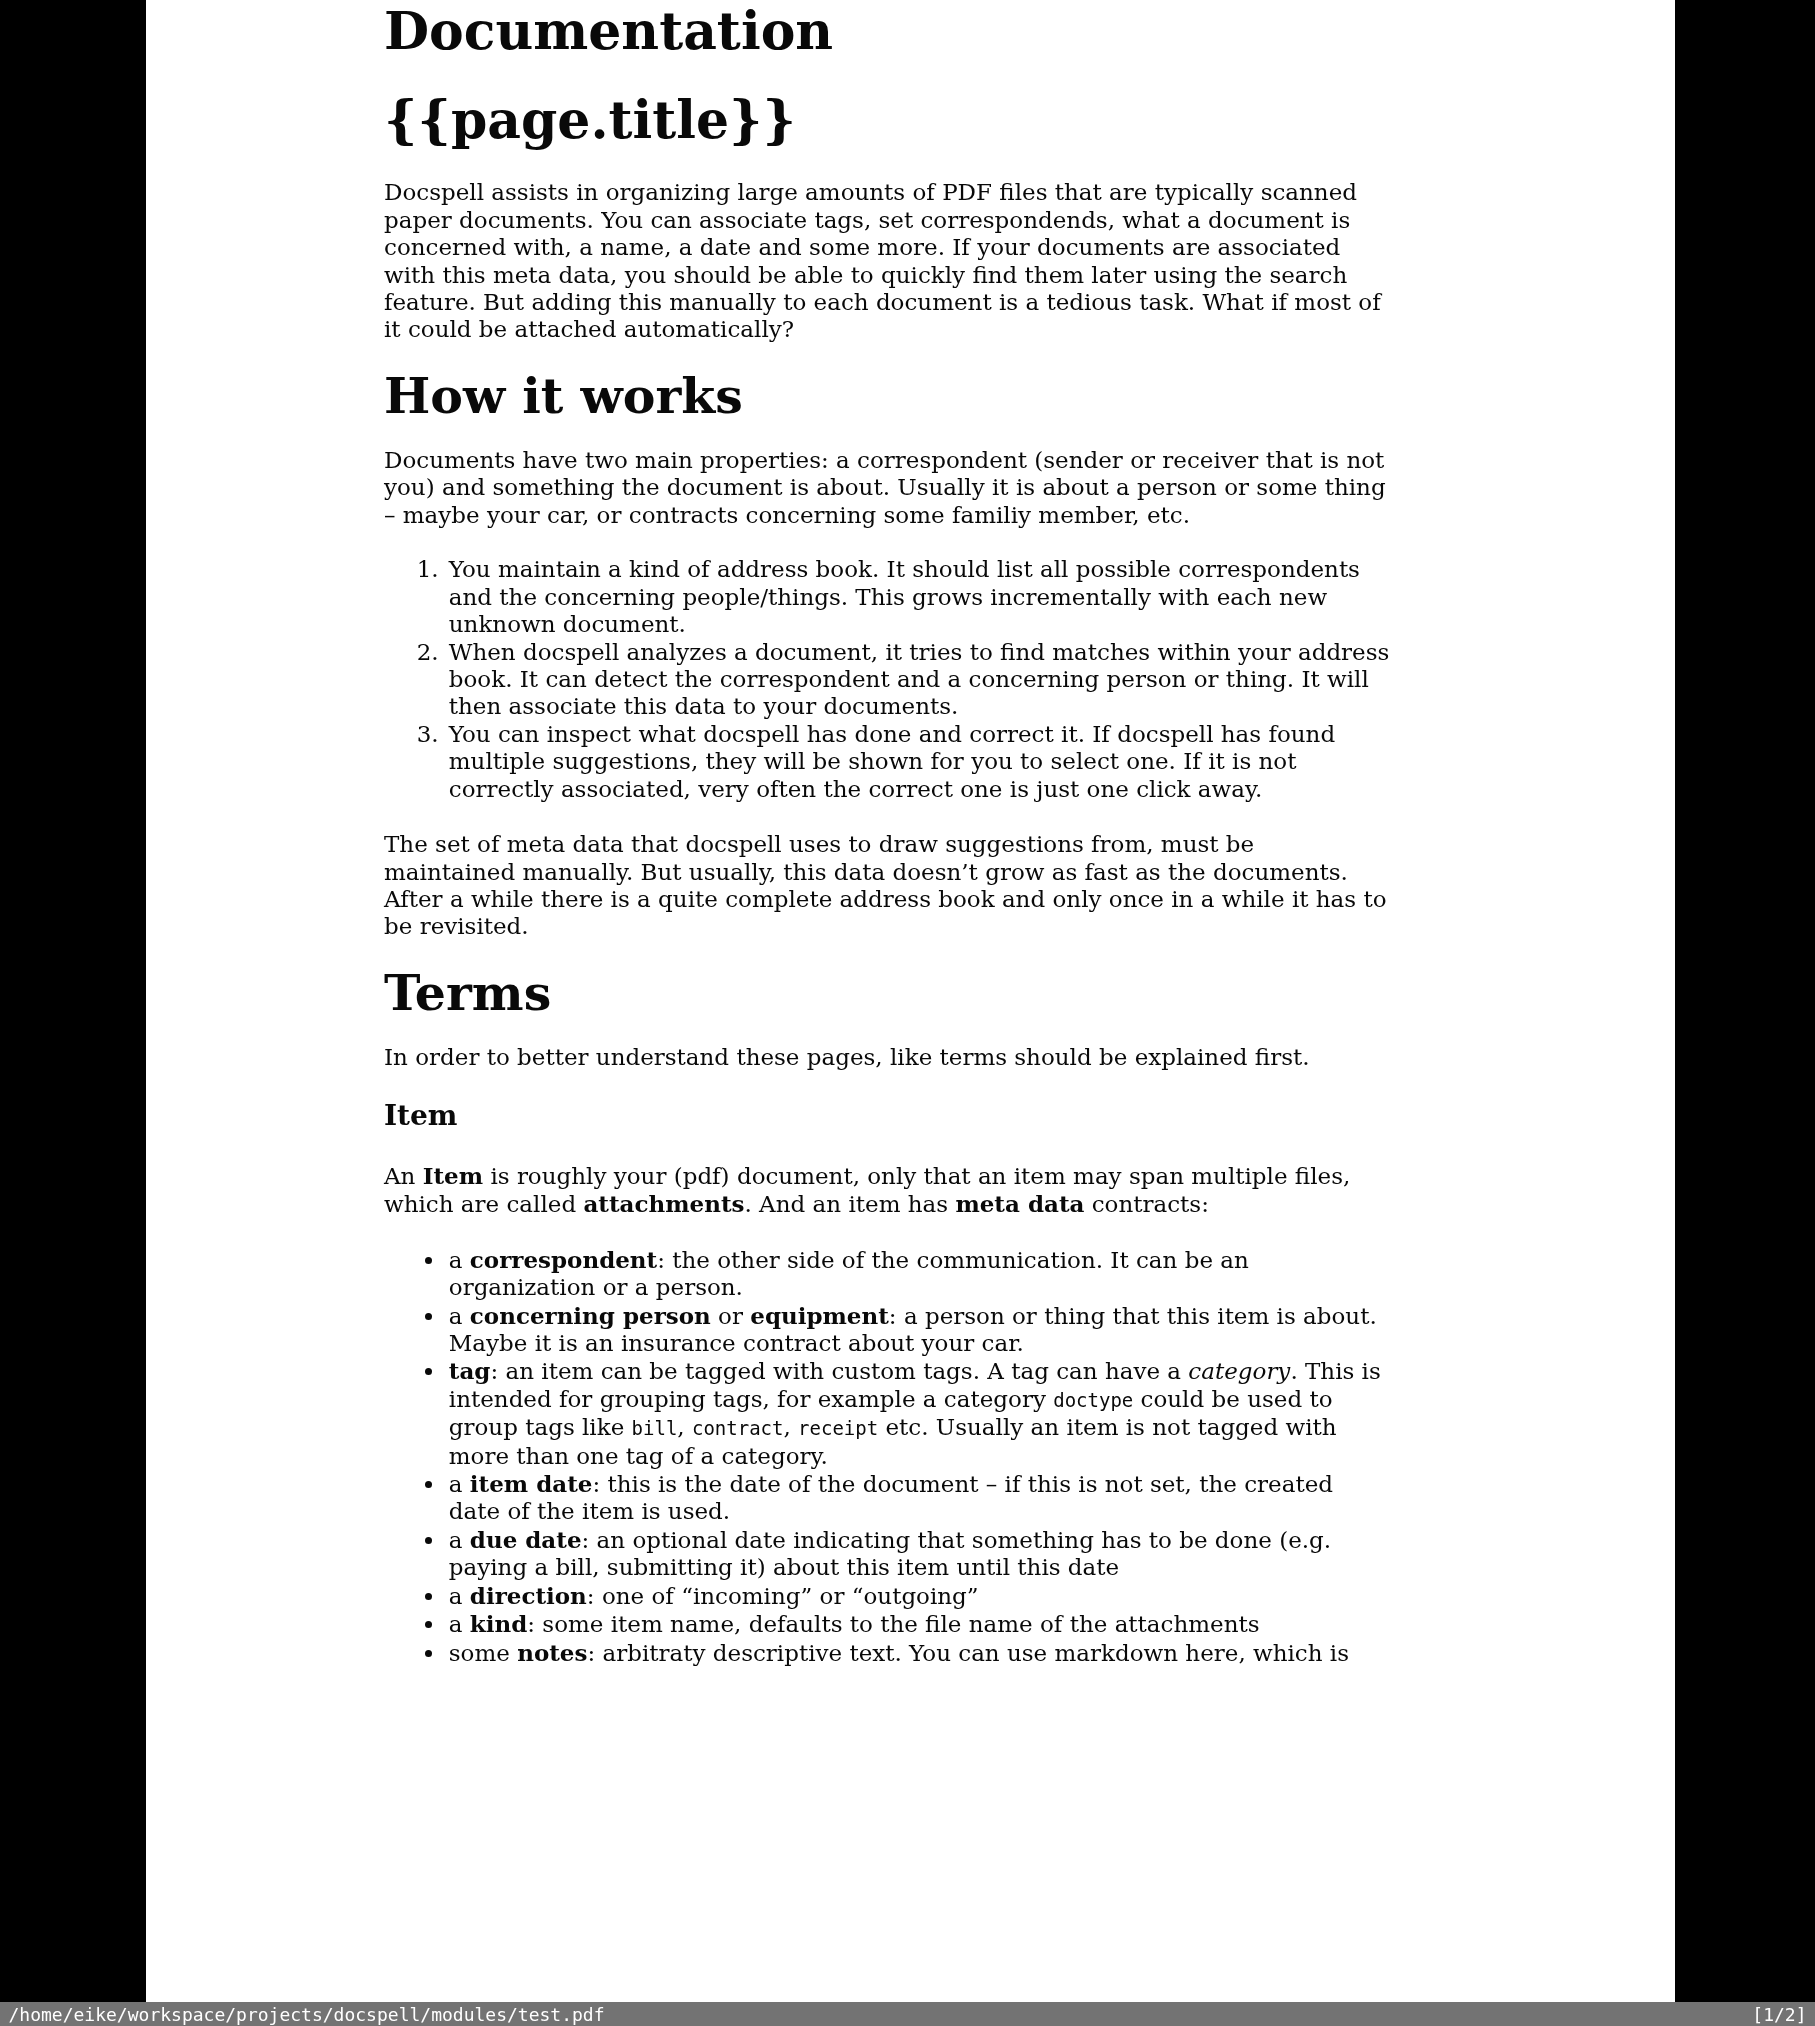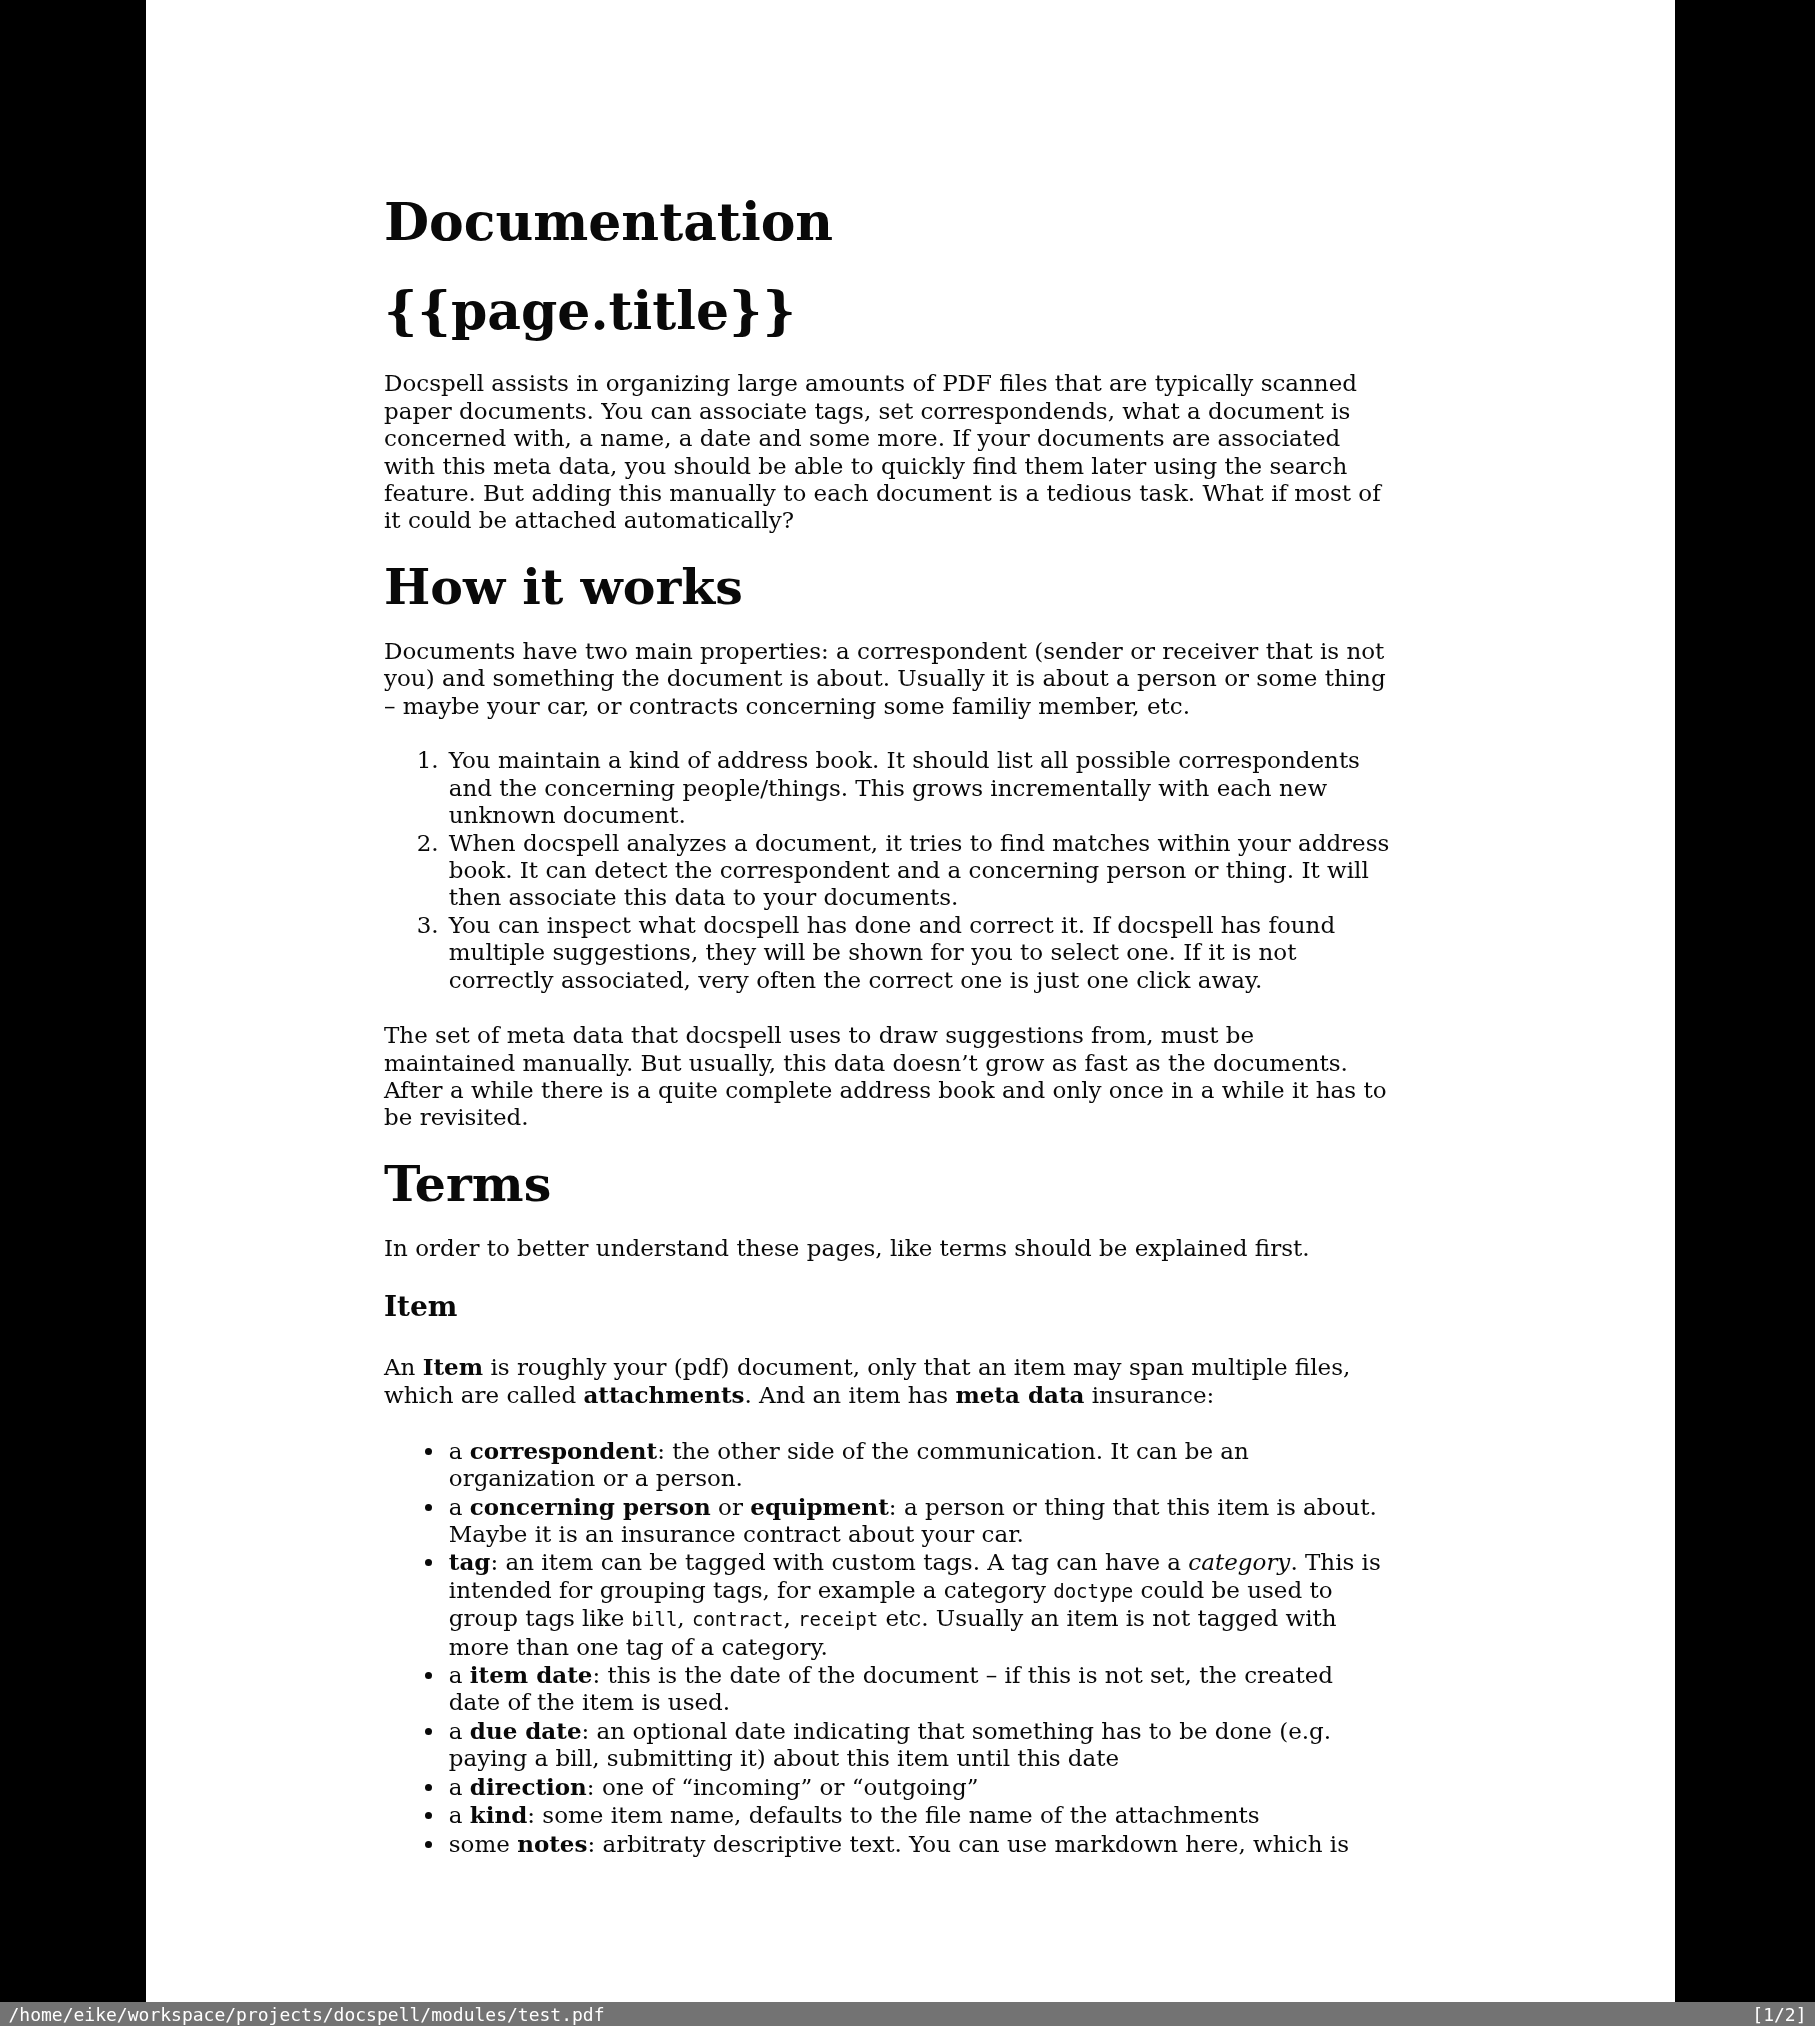--- a/index.html
+++ b/index.html
@@ -14,21 +14,21 @@
   .page {
     position:absolute; left:146px; top:0;
     width:1529px; height:2002px;
     background:#ffffff;
     color:#090909;
     box-sizing:border-box;
     padding:0 284px 0 238px;
   }
   h1, h2, h3, p, ol, ul { margin:0; padding:0; font-weight:normal; }
   h1 { font-size:52px; line-height:62px; font-weight:bold; }
-  .h1-first { margin-top:191px; }
+  .h1-first { }
   .h1-second { margin-top:27.4px; }
   h2 { font-size:49px; line-height:46px; font-weight:bold; margin-top:29px; }
   h3 { font-size:28px; line-height:36px; font-weight:bold; margin-top:26.5px; }
   p  { font-size:23px; line-height:27.4px; margin-top:28px; }
   ol, ul {
     font-size:23px; line-height:27.4px;
     margin-top:27.4px;
     padding-left:62px;
   }
   li { padding-left:2.8px; }
@@ -72,21 +72,21 @@
       <li>When docspell analyzes a document, it tries to find matches within your address book. It can detect the correspondent and a concerning person or thing. It will then associate this data to your documents.</li>
       <li>You can inspect what docspell has done and correct it. If docspell has found multiple suggestions, they will be shown for you to select one. If it is not correctly associated, very often the correct one is just one click away.</li>
     </ol>
 
     <p>The set of meta data that docspell uses to draw suggestions from, must be maintained manually. But usually, this data doesn’t grow as fast as the documents. After a while there is a quite complete address book and only once in a while it has to be revisited.</p>
 
     <h2>Terms</h2>
     <p>In order to better understand these pages, like terms should be explained first.</p>
 
     <h3>Item</h3>
-    <p><span>An </span><strong>Item</strong><span> is roughly your (pdf) document, only that an item may span multiple files, which are called </span><strong>attachments</strong><span>. And an item has </span><strong>meta data</strong><span> insurance:</span></p>
+    <p><span>An </span><strong>Item</strong><span> is roughly your (pdf) document, only that an item may span multiple files, which are called </span><strong>attachments</strong><span>. And an item has </span><strong>meta data</strong><span> contracts:</span></p>
 
     <ul>
       <li><span>a </span><strong>correspondent</strong><span>: the other side of the communication. It can be an organization or a person.</span></li>
       <li><span>a </span><strong>concerning person</strong><span> or </span><strong>equipment</strong><span>: a person or thing that this item is about. Maybe it is an insurance contract about your car.</span></li>
       <li><strong>tag</strong><span>: an item can be tagged with custom tags. A tag can have a </span><em>category</em><span>. This is intended for grouping tags, for example a category </span><code>doctype</code><span> could be used to group tags like </span><code>bill</code><span>, </span><code>contract</code><span>, </span><code>receipt</code><span> etc. Usually an item is not tagged with more than one tag of a category.</span></li>
       <li><span>a </span><strong>item date</strong><span>: this is the date of the document – if this is not set, the created date of the item is used.</span></li>
       <li><span>a </span><strong>due date</strong><span>: an optional date indicating that something has to be done (e.g. paying a bill, submitting it) about this item until this date</span></li>
       <li><span>a </span><strong>direction</strong><span>: one of “incoming” or “outgoing”</span></li>
       <li><span>a </span><strong>kind</strong><span>: some item name, defaults to the file name of the attachments</span></li>
       <li><span>some </span><strong>notes</strong><span>: arbitraty descriptive text. You can use markdown here, which is</span></li>

